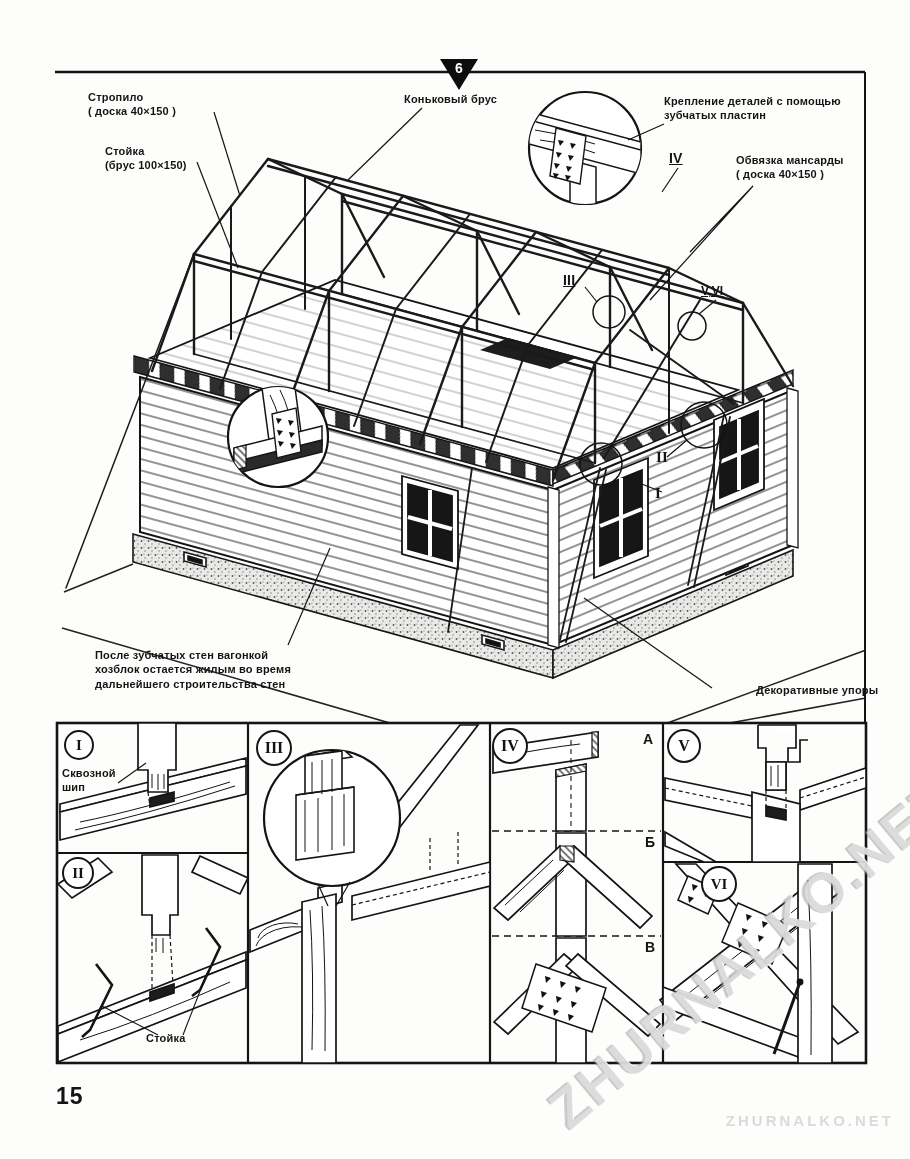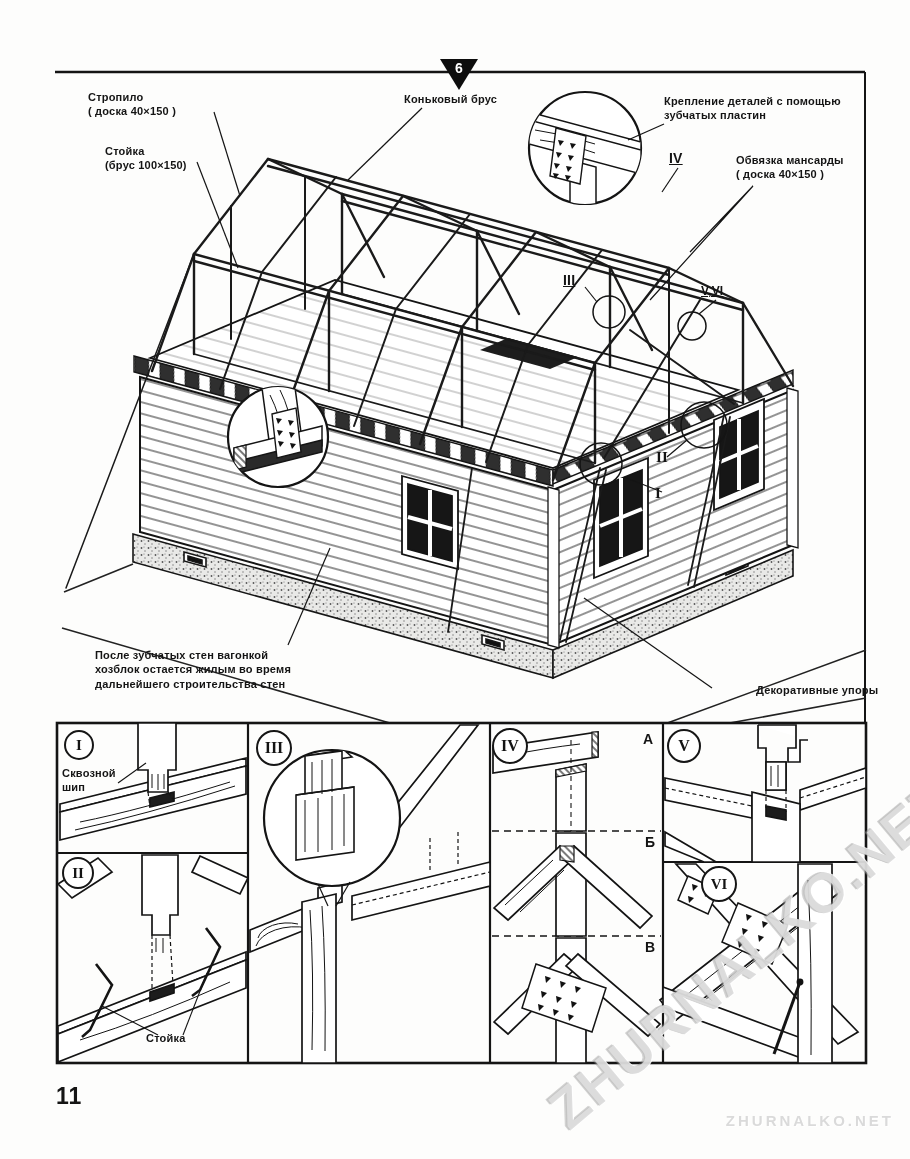--- a/index.html
+++ b/index.html
@@ -473,17 +473,17 @@
 
 <div class="lbl" style="left:62px;top:766px;">
   <span>Сквозной</span>
   <span>шип</span>
 </div>
 <div class="lbl" style="left:146px;top:1031px;">Стойка</div>
 <div class="lbl" style="left:643px;top:730px;font-size:14px;">А</div>
 <div class="lbl" style="left:645px;top:833px;font-size:14px;">Б</div>
 <div class="lbl" style="left:645px;top:938px;font-size:14px;">В</div>
 
-<div class="pagenum">11</div>
+<div class="pagenum">15</div>
 <div class="wm-big">ZHURNALKO.NET</div>
 <div class="wm-small">ZHURNALKO.NET</div>
 
 </div>
 
 </body></html>

